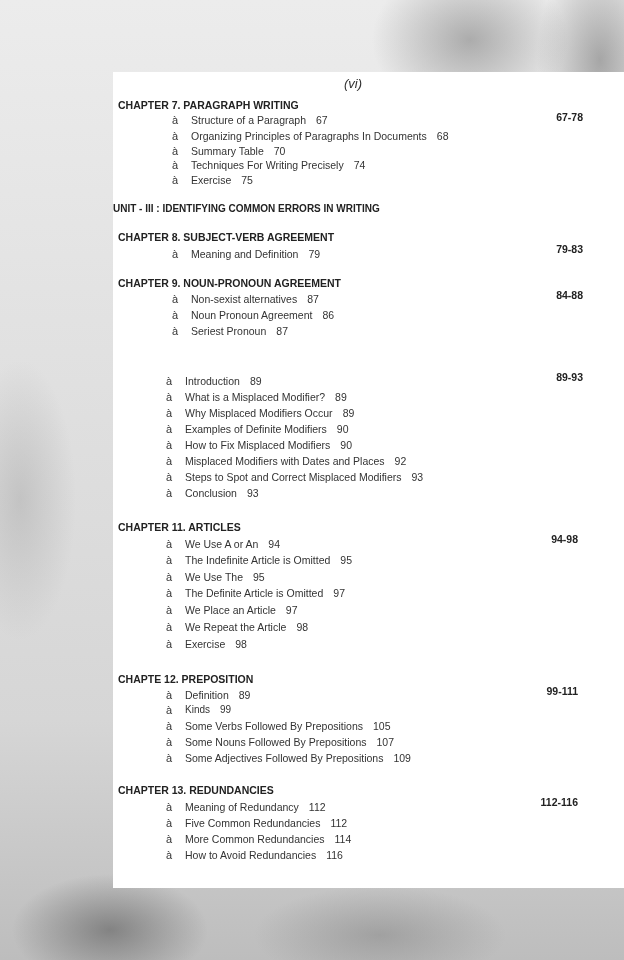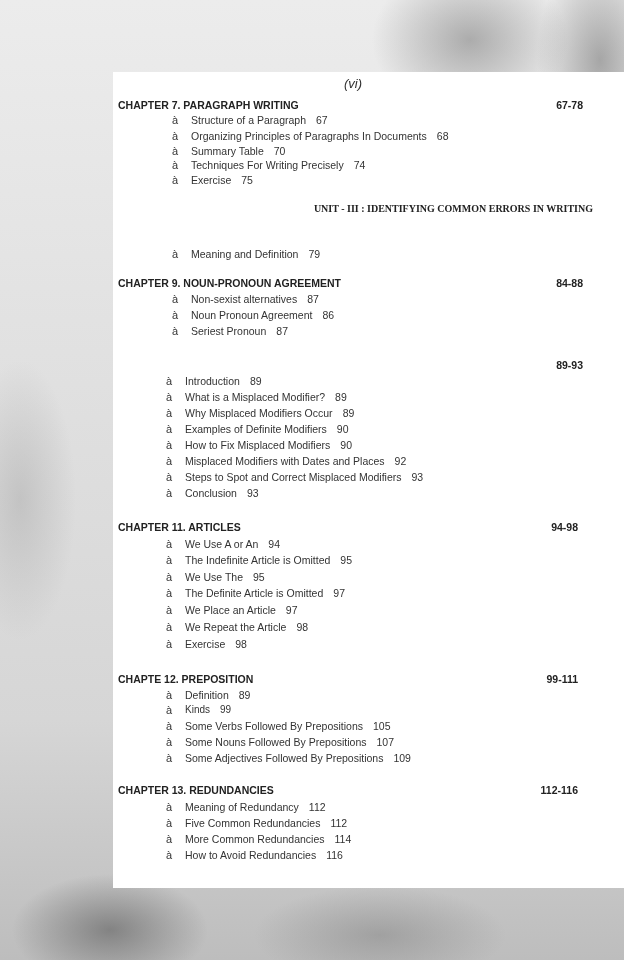--- a/index.html
+++ b/index.html
@@ -53,35 +53,34 @@
     }
     .chapter .title {
       position: absolute;
       left: 0;
       top: 0;
       white-space: nowrap;
     }
     .chapter .range {
       position: absolute;
       right: 0;
-      top: 0;
+      top: 12px;
       white-space: nowrap;
     }
     .chapter.narrow .range {
       right: 5px;
     }
     .unit-heading {
       position: absolute;
       left: 0;
       width: 480px;
-      text-align: right;
+      text-align: left;
       font-weight: bold;
       font-size: 10px;
       color: #222;
-      font-family: Liberation Serif, serif;
     }
     .item {
       position: absolute;
       height: 14px;
       line-height: 14px;
       font-size: 10.5px;
       color: #333;
       white-space: nowrap;
     }
     .item .bullet {
@@ -129,20 +128,24 @@
     <span class="bullet">à</span>
     <span class="text"><span>Techniques For Writing Precisely</span><span class="pg">74</span></span>
   </div>
   <div class="item" style="top:101px;left:59px">
     <span class="bullet">à</span>
     <span class="text"><span>Exercise</span><span class="pg">75</span></span>
   </div>
 
   <div class="unit-heading" style="top:131px">UNIT - III : IDENTIFYING COMMON ERRORS IN WRITING</div>
 
+  <div class="chapter" style="top:158px">
+    <span class="title">CHAPTER 8. SUBJECT-VERB AGREEMENT</span>
+    <span class="range">79-83</span>
+  </div>
   <div class="item" style="top:175px;left:59px">
     <span class="bullet">à</span>
     <span class="text"><span>Meaning and Definition</span><span class="pg">79</span></span>
   </div>
 
   <div class="chapter" style="top:204px">
     <span class="title">CHAPTER 9. NOUN-PRONOUN AGREEMENT</span>
     <span class="range">84-88</span>
   </div>
   <div class="item" style="top:220px;left:59px">

